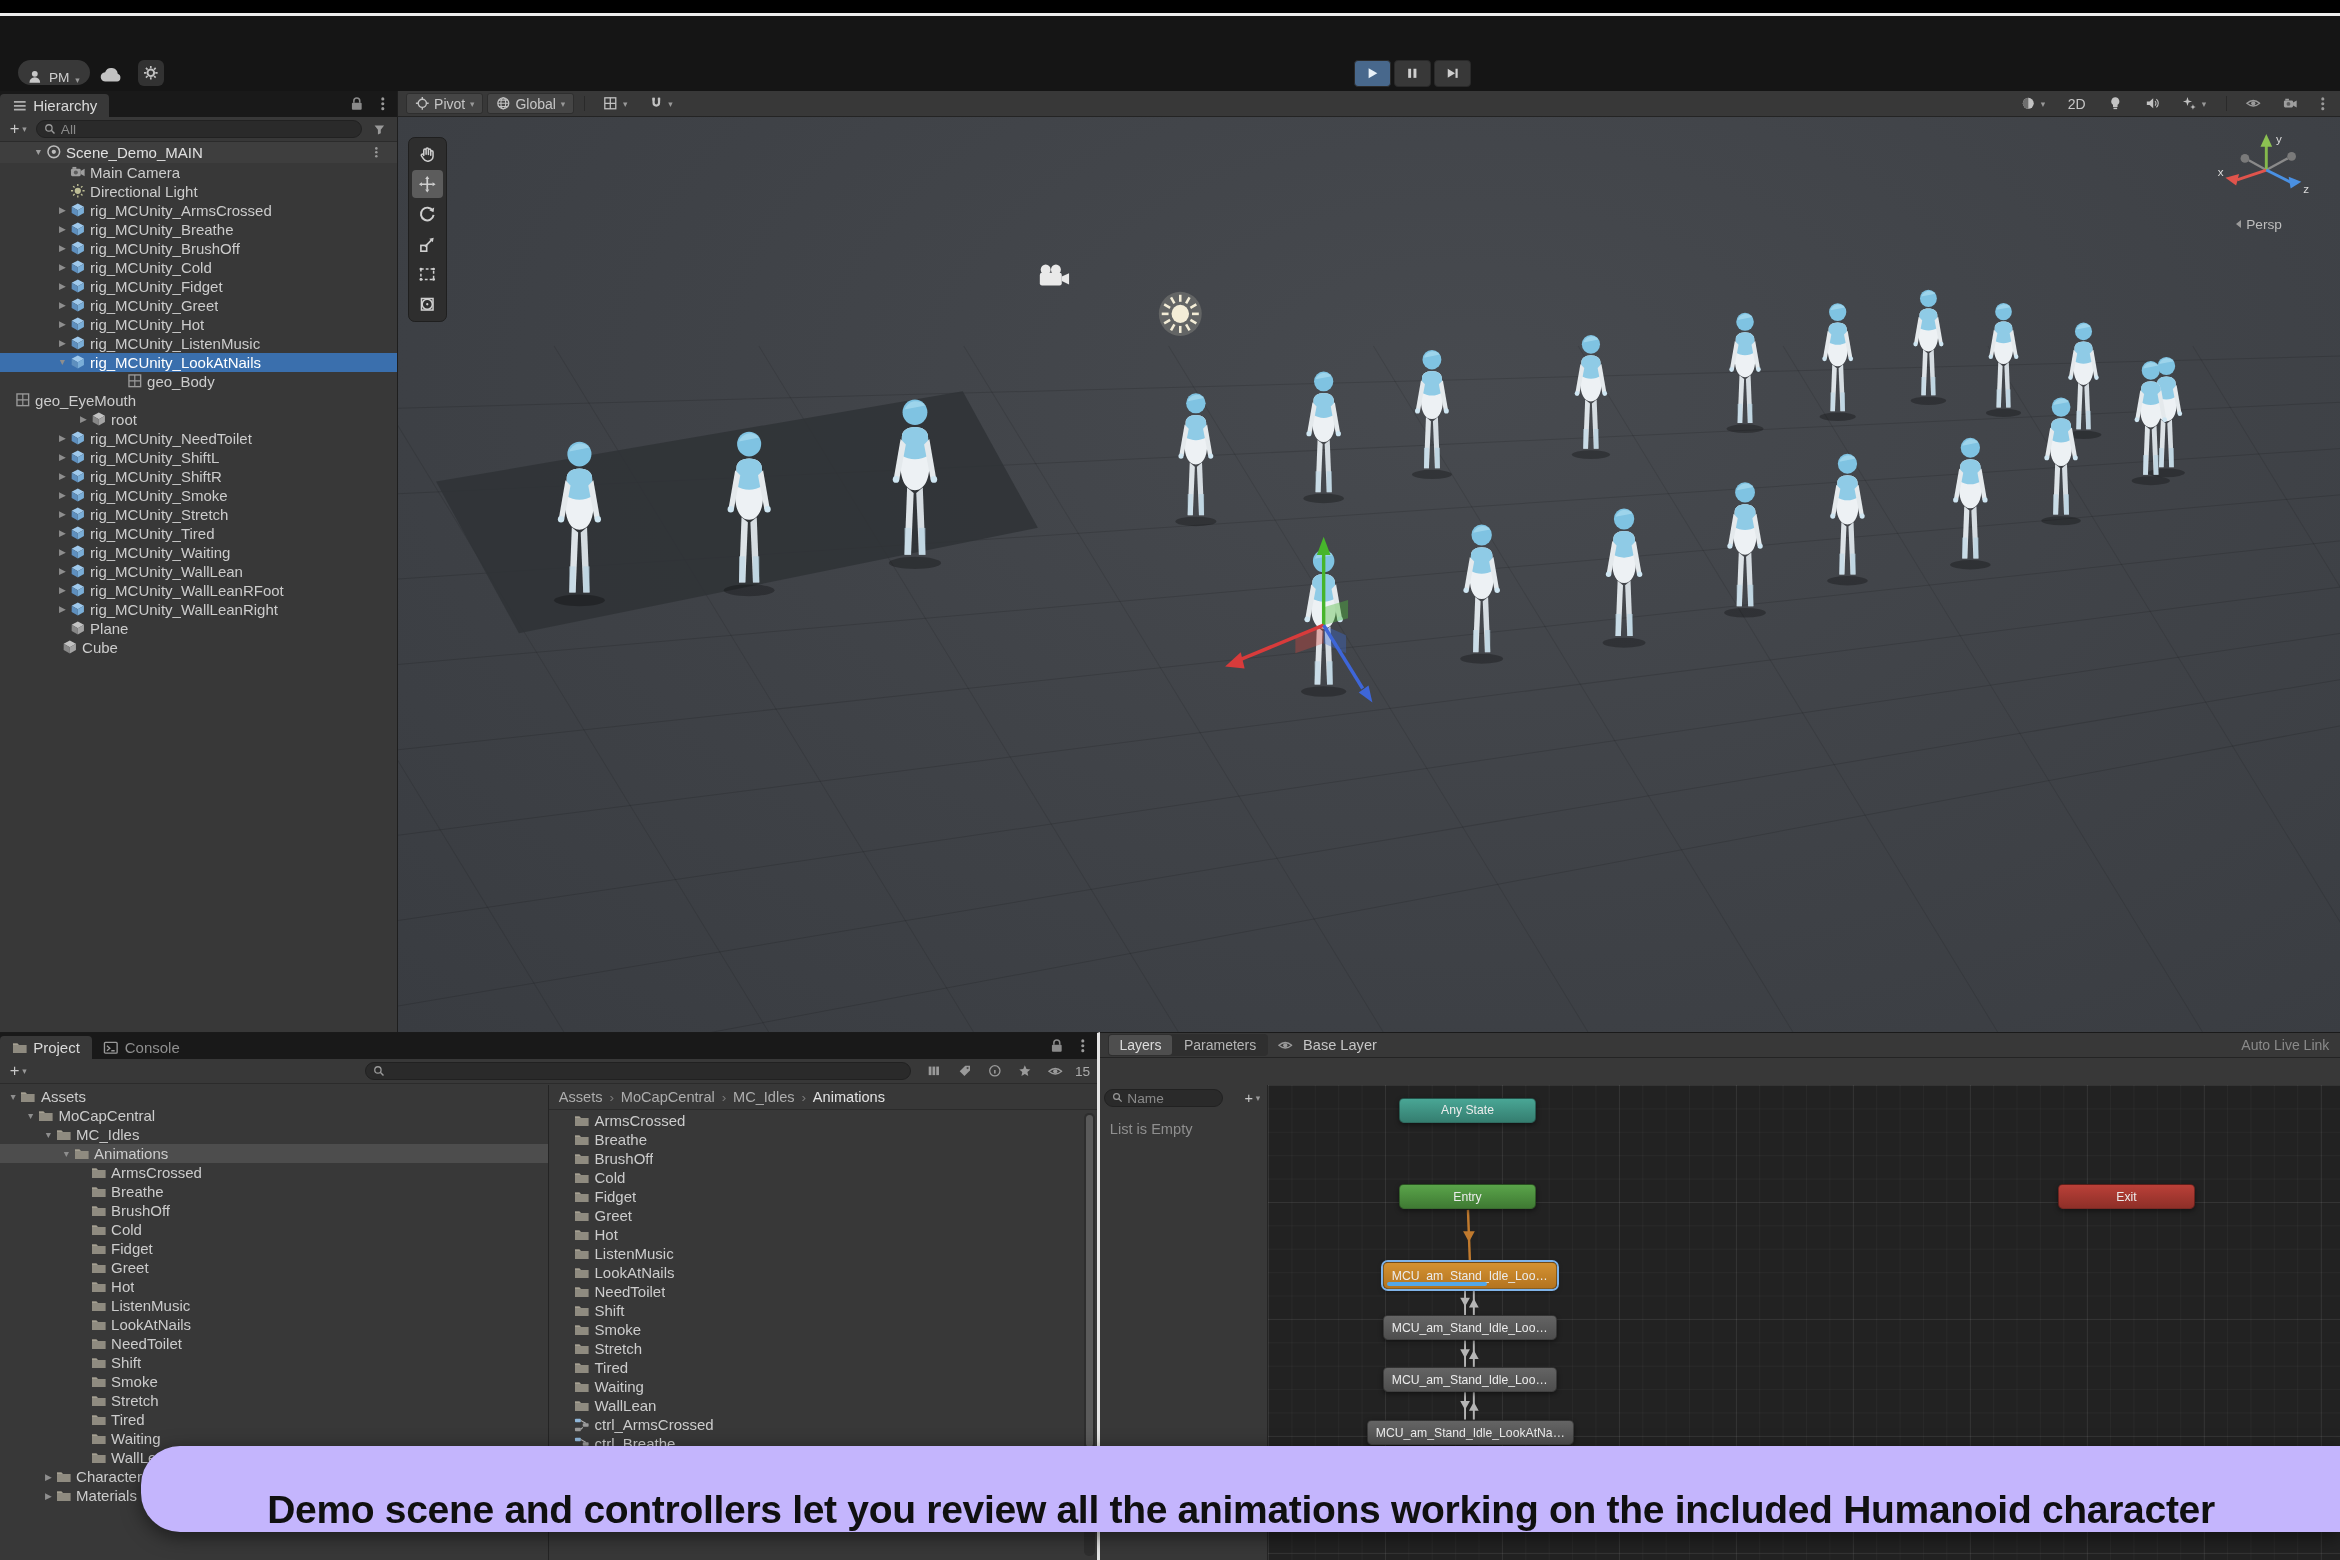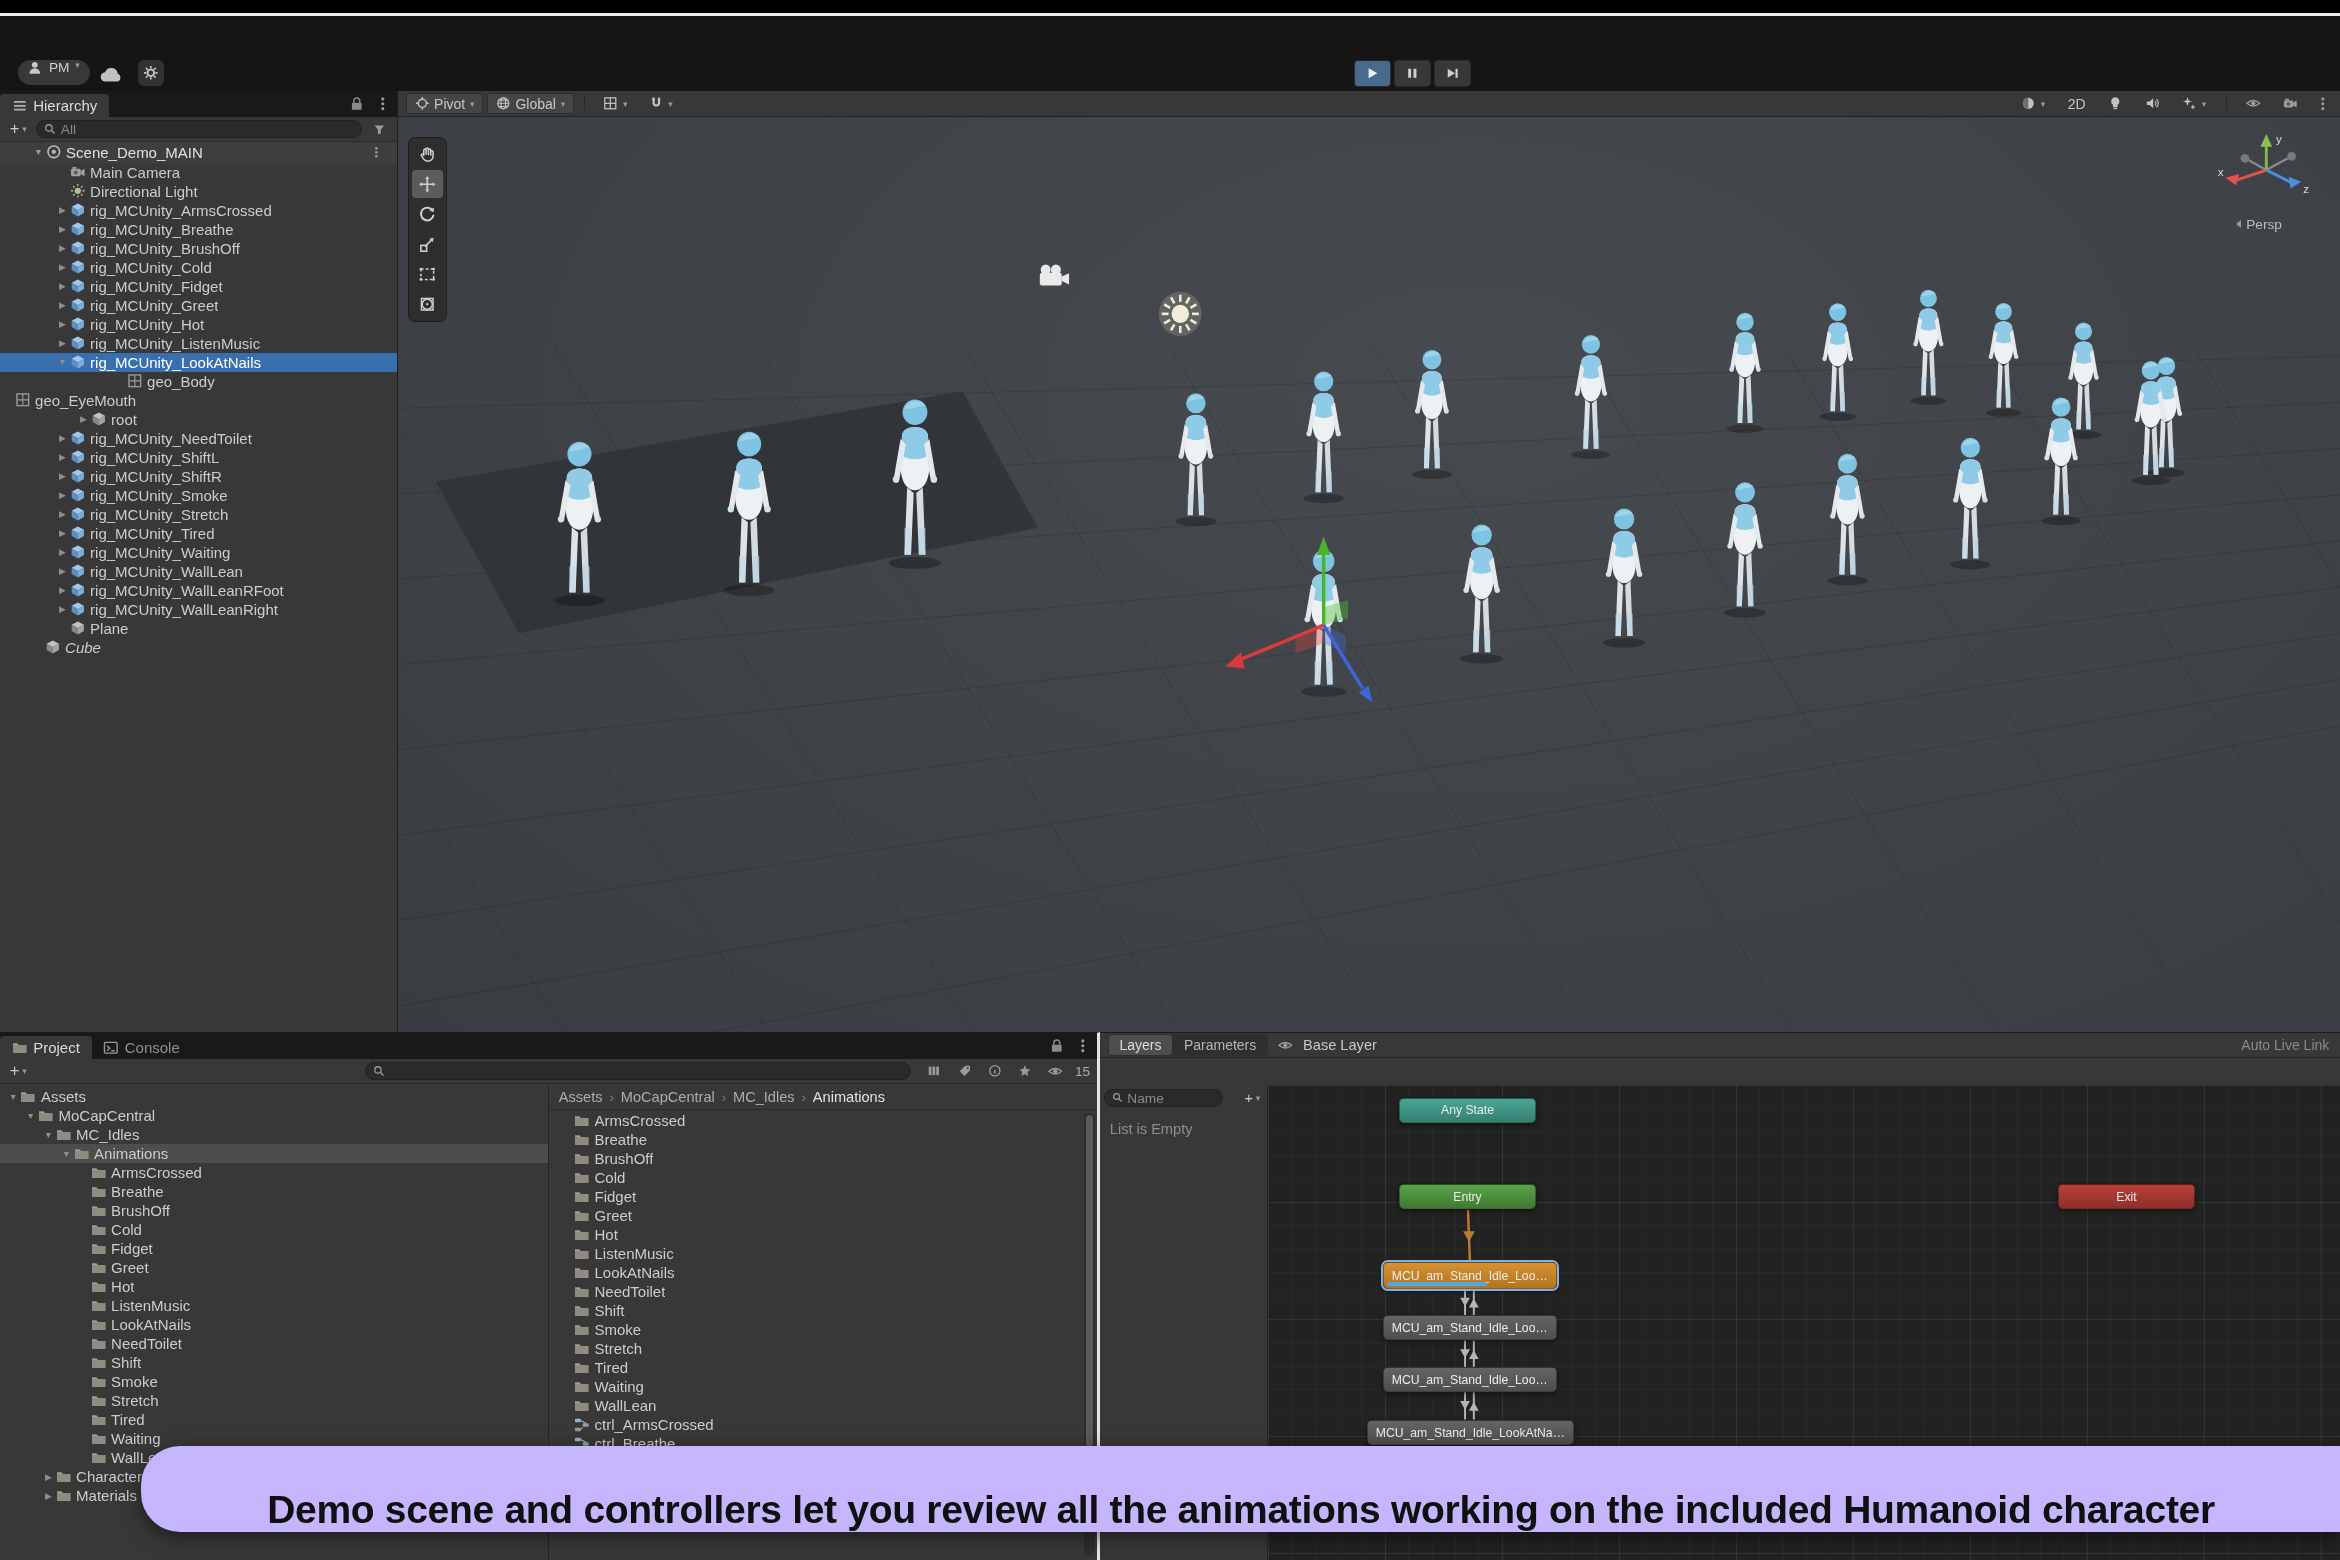--- a/index.html
+++ b/index.html
@@ -1,20 +1,20 @@
 <!DOCTYPE html>
 <html><head>
 <meta charset="utf-8">
 <style>
   *{margin:0;padding:0;box-sizing:border-box}
   html,body{width:2341px;height:1560px}
   body{background:#000;font-family:"Liberation Sans","DejaVu Sans",sans-serif;position:relative;overflow:hidden;color:#C8C8C8}
   .top-line{position:absolute;top:12.7px;left:0;width:100%;height:2.9px;background:#ECECEC}
   .main-toolbar{position:absolute;top:15.6px;left:0;width:100%;height:75px;background:#151515}
-  .account-btn{position:absolute;left:17.6px;top:60px;height:25px;background:#383838;border-radius:12.7px;display:flex;align-items:flex-start;gap:5.9px;padding:0 9.8px;font-size:13.7px;color:#CFCFCF}
+  .account-btn{position:absolute;left:17.6px;top:60px;height:25px;background:#383838;border-radius:12.7px;display:flex;align-items:flex-end;gap:5.9px;padding:0 9.8px;font-size:13.7px;color:#CFCFCF}
   .account-btn .caret,.addbtn .caret,.sbtn .caret{font-size:8.8px;color:#999}
   .cloudwrap{position:absolute;left:99px;top:64px;width:25px;height:19.5px}
   .gear-btn{position:absolute;left:138px;top:60px;width:26px;height:26px;background:#323232;border-radius:5.9px;display:flex;align-items:center;justify-content:center}
   .transport{position:absolute;left:1354px;top:60px;display:flex;gap:2.9px}
   .tbtn{width:37px;height:27px;background:#383838;border:1px solid #2A2A2A;border-radius:3.9px;display:flex;align-items:center;justify-content:center}
   .tbtn.active{background:#48688C}
   .tbtn svg{width:14.6px;height:14.6px}
 
   .panel{position:absolute;background:#383838}
   .hierarchy{left:0;top:91px;width:398px;height:941px;border-right:1px solid #1E1E1E;display:flex;flex-direction:column}
@@ -560,21 +560,21 @@
         </svg>
         <span class="lbl">rig_MCUnity_WallLeanRight</span>
       </div>
       <div class="trow" style="padding-left: 55px;">
         <span class="arr"></span>
         <svg class="ticon" viewBox="0 0 16 16" width="15.6" height="15.6">
           <use href="#i-go"></use>
         </svg>
         <span class="lbl">Plane</span>
       </div>
-      <div class="trow" style="padding-left: 30px; font-style: italic;">
+      <div class="trow" style="padding-left: 47px;">
         <span class="arr"></span>
         <svg class="ticon" viewBox="0 0 16 16" width="15.6" height="15.6">
           <use href="#i-go"></use>
         </svg>
         <span class="lbl">Cube</span>
       </div>
     </div>
 </section>
 
 <section class="panel scenepanel">

